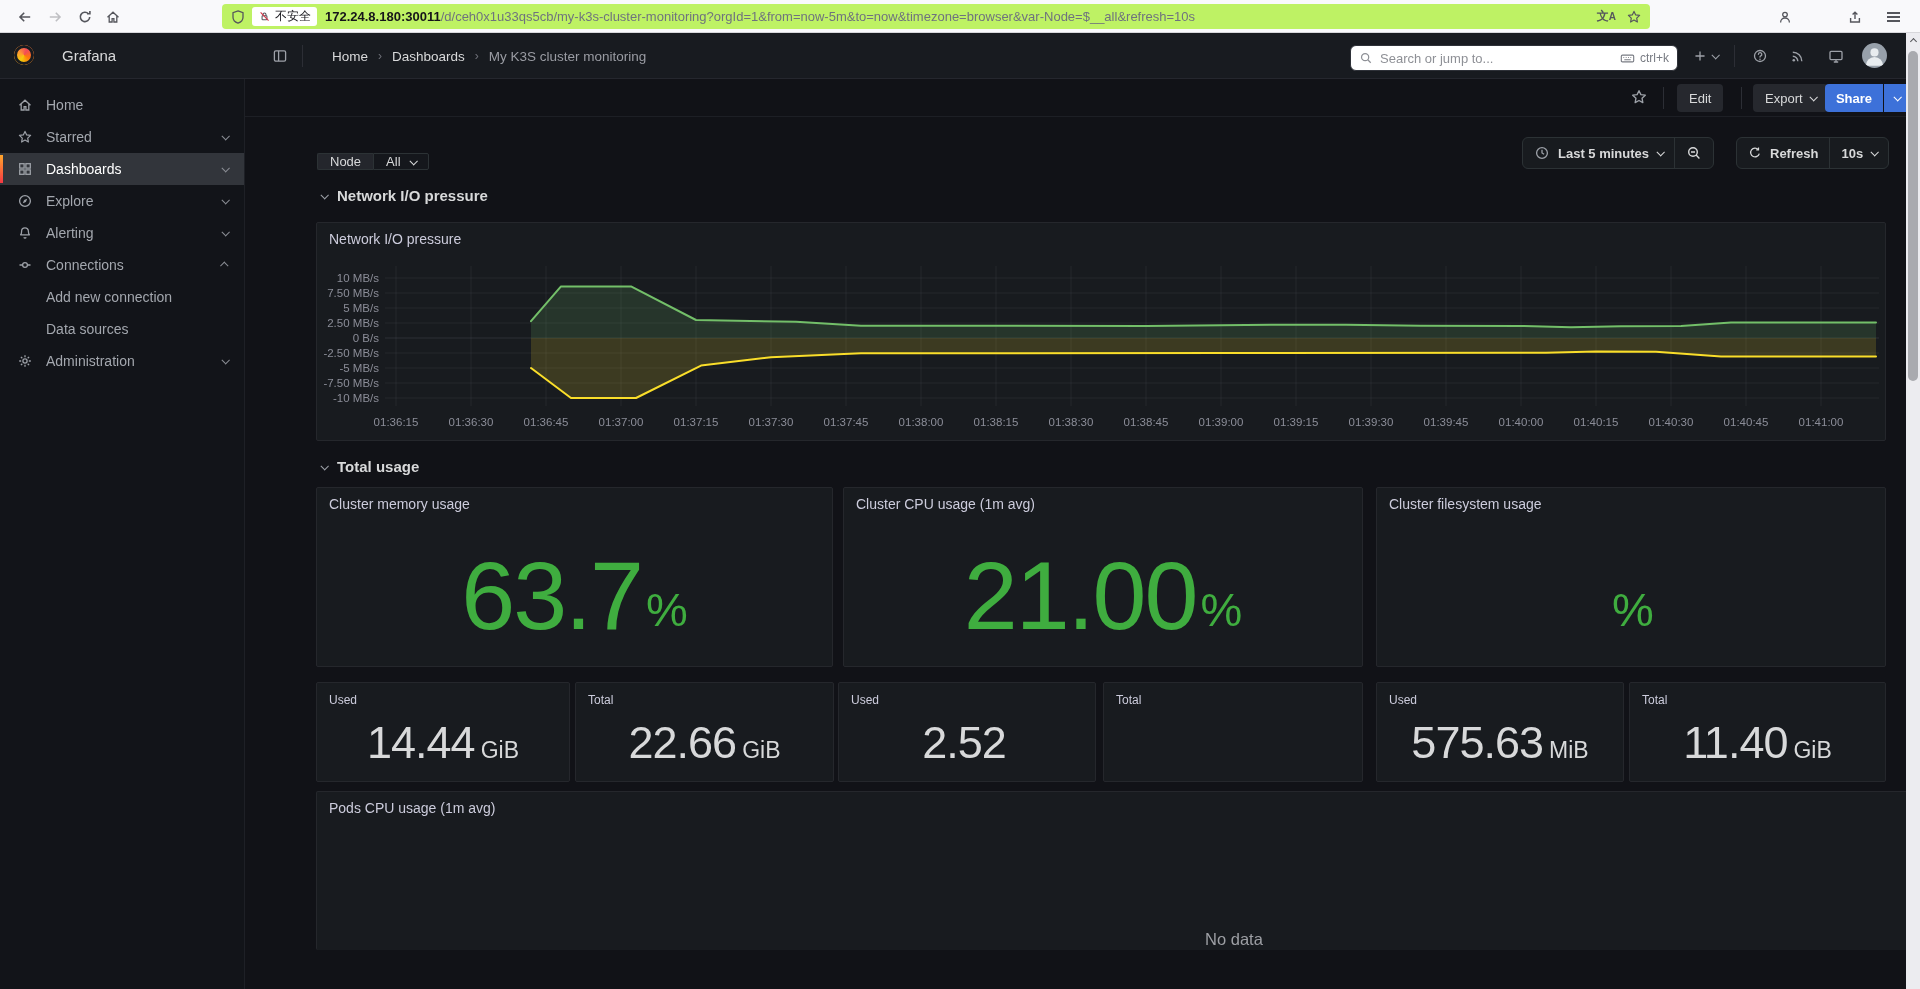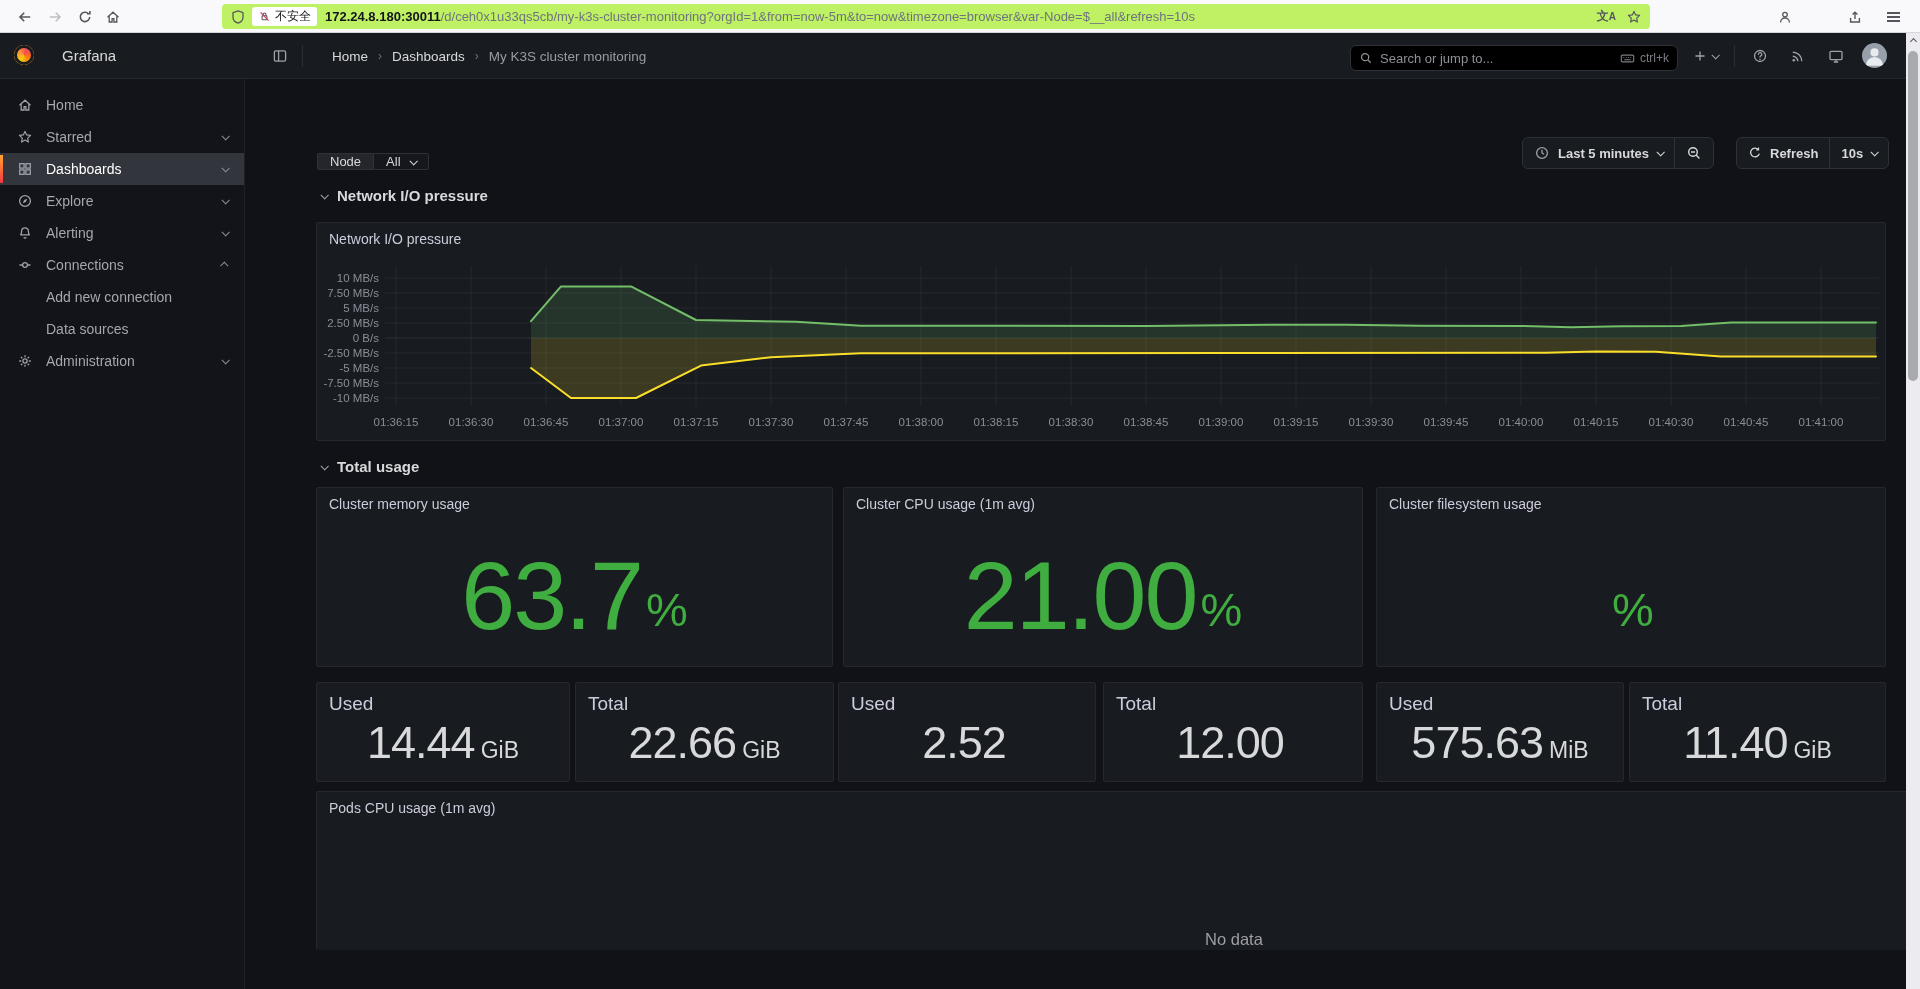--- a/index.html
+++ b/index.html
@@ -31,21 +31,21 @@
              background:conic-gradient(from 210deg,#f2cc0c,#ff9830,#f2495c,#ff780a,#f2cc0c);
              box-shadow:inset 0 0 0 3px #181b20, inset 0 0 0 2px #ff9830; }
   .brand-name { color:#d8d9da; font-size:15px; }
   .vdiv { position:absolute; width:1px; background:#2c2e35; }
   .crumbs { position:absolute; left:332px; top:0; height:46px; display:flex;
             align-items:center; gap:10px; font-size:13.5px; }
   .crumb { color:#d8d9da; }
   .crumb-sep { color:#6e7078; font-size:12px; }
   .crumb-cur { color:#9a9ca3; }
   .search-box { position:absolute; left:1350px; top:12px; width:328px; height:26px;
-                background:#000000; border:1px solid #2e3138; border-radius:6px;
+                background:#ffffff; border:1px solid #2e3138; border-radius:6px;
                 display:flex; align-items:center; padding:0 8px; gap:7px; }
   .search-ph { color:#8e9096; font-size:13px; }
   .kbd-hint { margin-left:auto; display:flex; align-items:center; gap:5px;
               color:#797c84; font-size:12px; }
   .nav-ico { position:absolute; top:11px; width:24px; height:24px; display:flex;
              align-items:center; justify-content:center; color:#9da1a8; }
   .avatar { position:absolute; left:1862px; top:10px; width:25px; height:25px;
             border-radius:50%; background:#97a0aa; overflow:hidden; }
 
   
@@ -94,21 +94,21 @@
            border-radius:2px; }
   .panel-title { position:absolute; left:12px; top:8px; font-size:14px; color:#ccccdc; }
   .kebab { position:absolute; right:8px; top:6px; color:#9da1a8; font-size:15px;
            letter-spacing:0; line-height:1; }
 
   .stat-big { position:absolute; left:0; right:0; top:46px; bottom:10px;
               display:flex; align-items:center; justify-content:center; }
   .stat-big .num { font-size:97px; font-weight:500; letter-spacing:-2px; line-height:1; }
   .stat-big .suf { font-size:47px; font-weight:500; margin-left:4px; transform:translateY(14px); }
 
-  .mini-label { position:absolute; left:12px; top:10px; font-size:19px; color:#ccccdc; }
+  .mini-label { position:absolute; left:12px; top:10px; font-size:12px; color:#ccccdc; }
   .mini-val { position:absolute; left:0; right:0; bottom:12px; text-align:center;
               color:#d8d9da; white-space:nowrap; }
   .mini-val .num { font-size:45px; font-weight:500; letter-spacing:-1px; }
   .mini-val .unit { font-size:23px; font-weight:500; margin-left:6px; }
 
   .no-data { position:absolute; left:0; right:0; top:138px; text-align:center;
              color:#9d9fa4; font-size:16.5px; }
 
   
   .scrollbar { left:1906px; top:33px; width:14px; height:956px; background:#ececf0; }
@@ -347,20 +347,42 @@
         </svg>
       </div>
     <div class="avatar">
       <svg viewBox="0 0 16 16" style="width:25px;height:25px">
           <circle cx="8" cy="6" r="2.6" fill="#e8ecef"></circle>
           <path d="M2.5 14.5a5.5 5.5 0 0 1 11 0z" fill="#e8ecef"></path>
         </svg>
     </div>
   </div>
 
+  <div class="abs toolbar">
+    <div class="abs" style="left:1385px;top:9px;color:#9da1a8">
+        <svg class="icon" viewBox="0 0 16 16" style="width:18px;height:18px">
+          <use href="#sym-star"></use>
+        </svg>
+      </div>
+    <div class="vdiv" style="left:1418px;top:8px;height:22px"></div>
+    <div class="tb-btn" style="left:1432px">
+        <span>Edit</span>
+      </div>
+    <div class="vdiv" style="left:1496px;top:8px;height:22px"></div>
+    <div class="tb-btn" style="left:1508px">
+        <span>Export</span>
+        <span class="chev"></span>
+      </div>
+    <div class="tb-btn tb-share" style="left:1580px;width:58px;border-radius:4px 0 0 4px">
+        <span>Share</span>
+      </div>
+    <div class="tb-btn tb-share" style="left:1639px;width:26px;border-radius:0 4px 4px 0;padding:0">
+        <span class="chev"></span>
+      </div>
+  </div>
 
   <div class="abs sidebar">
     <div class="sb-item">
         <svg class="icon sb-ico" viewBox="0 0 16 16">
           <use href="#sym-home"></use>
         </svg>
         <span>Home</span>
       </div>
     <div class="sb-item">
         <svg class="icon sb-ico" viewBox="0 0 16 16">
@@ -555,21 +577,20 @@
   <div class="panel" style="left:575px;top:682px;width:259px;height:100px">
     <div class="mini-label">Total</div>
     <div class="mini-val"><span class="num">22.66</span><span class="unit">GiB</span></div>
   </div>
   <div class="panel" style="left:838px;top:682px;width:258px;height:100px">
     <div class="mini-label">Used</div>
     <div class="mini-val"><span class="num">2.52</span><span class="unit"></span></div>
   </div>
   <div class="panel" style="left:1103px;top:682px;width:260px;height:100px">
     <div class="mini-label">Total</div>
-    <div class="mini-val"><span class="num">12.00</span><span class="unit"></span></div>
   </div>
   <div class="panel" style="left:1376px;top:682px;width:248px;height:100px">
     <div class="mini-label">Used</div>
     <div class="mini-val"><span class="num">575.63</span><span class="unit">MiB</span></div>
   </div>
   <div class="panel" style="left:1629px;top:682px;width:257px;height:100px">
     <div class="mini-label">Total</div>
     <div class="mini-val"><span class="num">11.40</span><span class="unit">GiB</span></div>
   </div>
 

